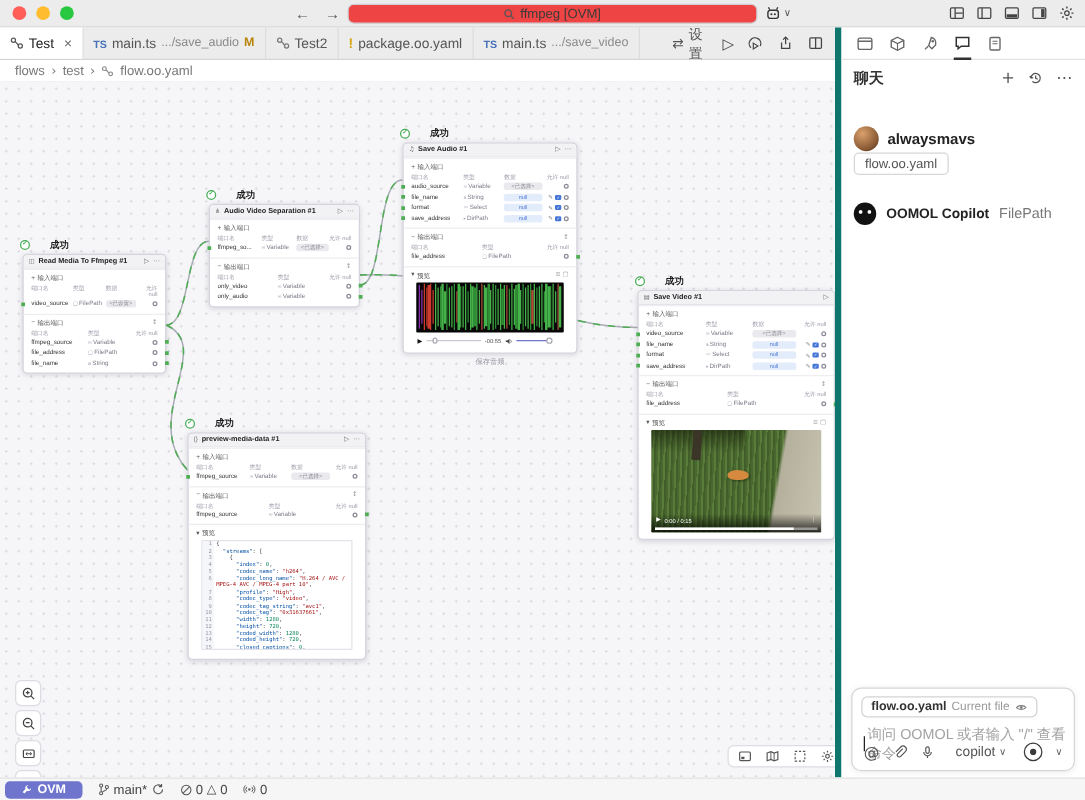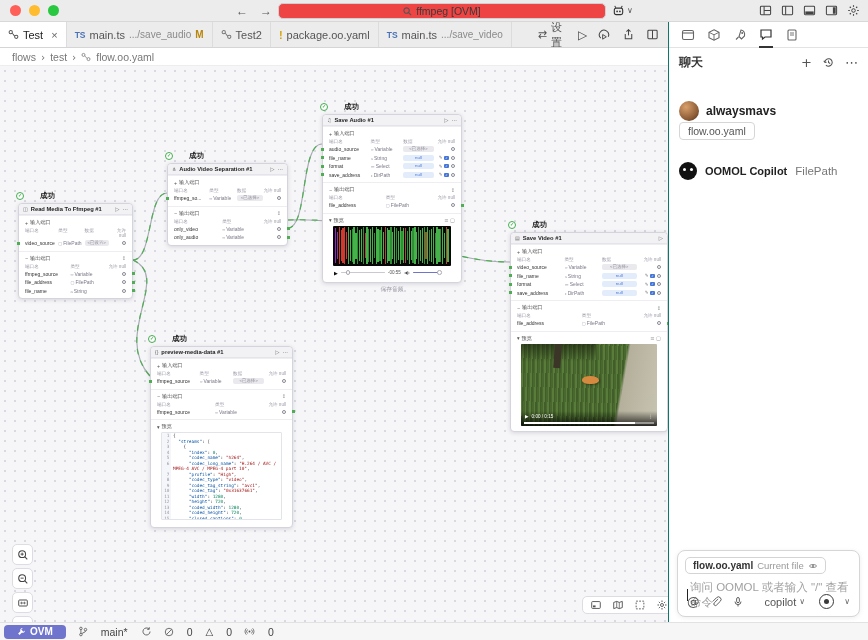--- a/index.html
+++ b/index.html
@@ -93,21 +93,21 @@
 .ln{flex:none;width:9px;background:#f4f6fa;color:#99a;text-align:right;padding-right:1.5px}
 .lc{flex:1;padding-left:2px;white-space:pre-wrap;word-break:break-all;color:#333}
 .lc b{font-weight:normal}
 .k{color:#0451a5}.s{color:#a31515}.n{color:#098658}
 .ncap{position:absolute;left:0;right:0;bottom:-11px;text-align:center;font-size:5.8px;color:#999aa2}
 
 .zstack{position:absolute;left:12px;top:478px;display:flex;flex-direction:column;gap:3px}
 .zbtn{width:21px;height:21px;background:#fff;border:1px solid #dcdce2;border-radius:5px;display:flex;align-items:center;justify-content:center;color:#444}
 .rctrl{position:absolute;left:582px;top:530px;height:18px;background:#fff;border:1px solid #dcdce2;border-radius:5px;display:flex;align-items:center;gap:10px;padding:0 7px;color:#555}
 
-.sidebar{position:absolute;left:668px;top:22px;width:200px;height:600px;background:#fff;border-left:1px solid #0f766e}
+.sidebar{position:absolute;left:668px;top:22px;width:200px;height:600px;background:#fff;border-left:5px solid #0f766e}
 .pstrip{height:26px;border-bottom:1px solid #e3e3e3;display:flex;align-items:center;gap:12px;padding-left:12px;color:#666}
 .pbtn{height:26px;display:flex;align-items:center}
 .pbtn.active{border-bottom:2px solid #333;color:#222}
 .chead{height:28px;display:flex;align-items:center;padding:0 10px}
 .ctitle{font-size:12px;font-weight:bold;color:#333}
 .chicons{margin-left:auto;display:flex;gap:10px;align-items:center;color:#555}
 .chicons .ic{font-size:13px}
 .cbody{padding:2px 10px}
 .uhead{display:flex;align-items:center;gap:7px;margin-top:23px}
 .uav{width:20px;height:20px;border-radius:50%;background:radial-gradient(circle at 35% 30%,#d9a06b,#8a5a35 65%,#3a2a14)}
@@ -128,21 +128,21 @@
 .cursor{width:1px;height:12px;background:#222;margin-right:2px}
 .ibrow{position:absolute;left:9px;right:9px;bottom:7px;display:flex;align-items:center;gap:10px;color:#555}
 .ibrow .at{font-size:12.5px}
 .model{margin-left:auto;display:flex;align-items:center;gap:3px;font-size:11px;color:#555}
 .send{width:15px;height:15px;border:1.4px solid #3a3a3a;border-radius:50%;position:relative;margin-left:4px}
 .send::after{content:"";position:absolute;inset:4px;background:#3a3a3a;border-radius:50%}
 .scaret{font-size:8px;color:#666}
 
 .statusbar{position:absolute;left:0;top:622px;width:868px;height:18px;background:#f6f6f6;border-top:1px solid #e2e2e2;display:flex;align-items:center;font-size:10.5px;color:#444}
 .ovm{margin-left:4px;height:14px;background:#6f74cd;color:#fff;border-radius:4px;display:flex;align-items:center;gap:4px;padding:0 13px;font-size:10px;font-weight:bold}
-.sitem{display:flex;align-items:center;gap:13px;margin-left:12px}
+.sitem{display:flex;align-items:center;gap:3px;margin-left:12px}
 .warn-g{font-family:"DejaVu Sans",sans-serif;font-size:10px}
 </style>
 </head>
 <body>
 
 <div class="titlebar">
   <div class="lights">
     <span class="light l-red"></span>
     <span class="light l-yel"></span>
     <span class="light l-grn"></span>

